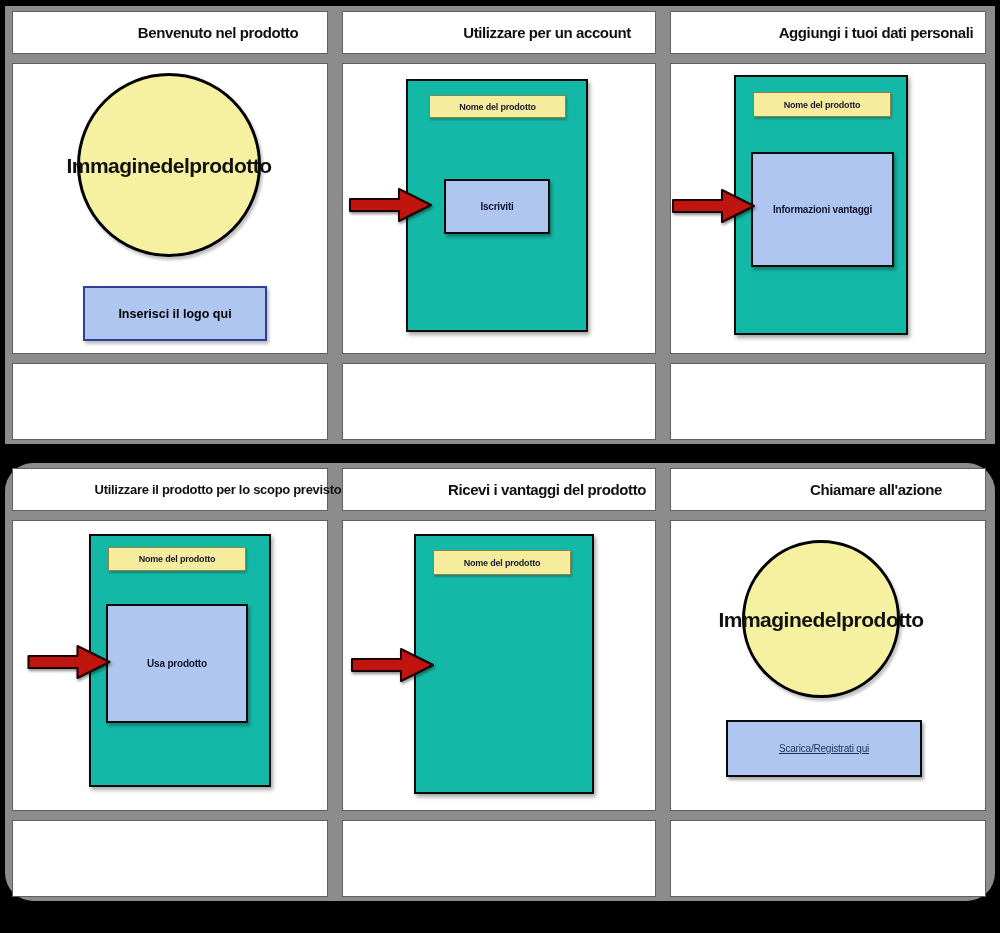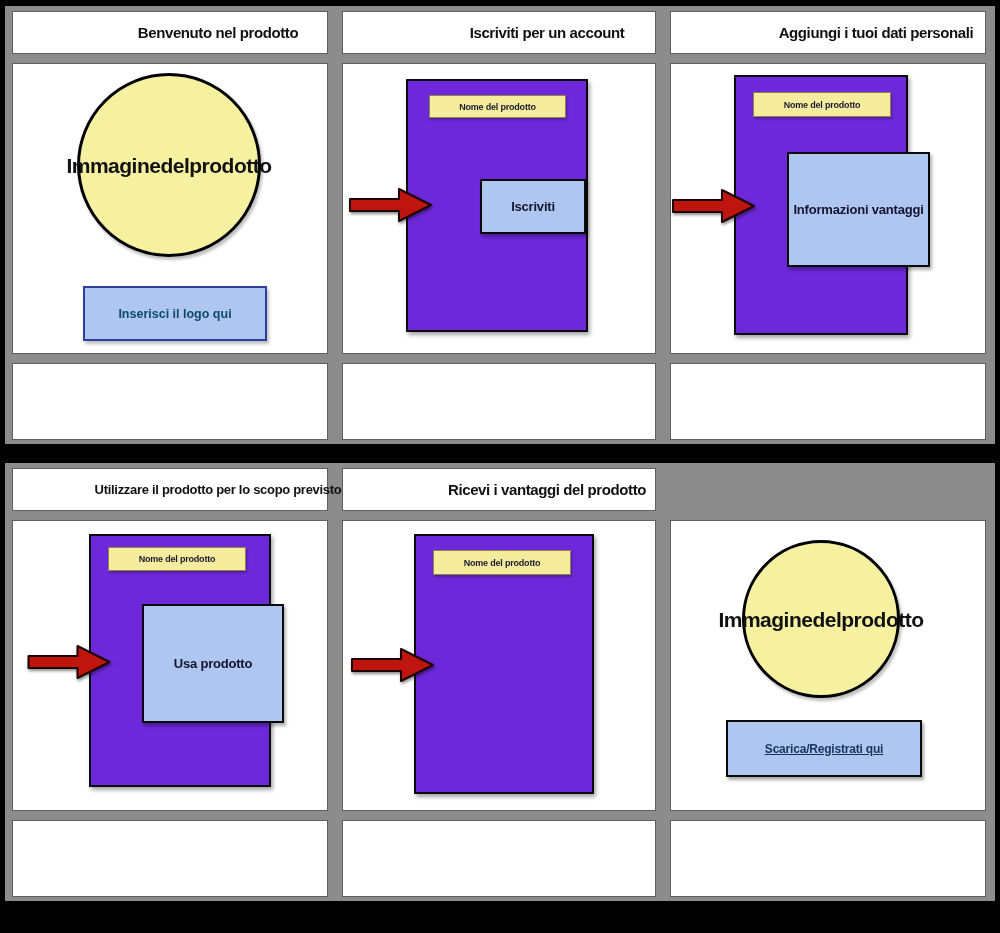--- a/index.html
+++ b/index.html
@@ -8,21 +8,21 @@
     background:var(--page_bg,#000);
     font-family:"Liberation Sans","DejaVu Sans",sans-serif;
     position:relative;overflow:hidden;
   }
   #board{position:absolute;inset:0;}
   .sb-table{
     position:absolute;left:5px;width:990px;height:438px;
     background:var(--gutter,#8c8c8c);
   }
   #table1{top:6px;}
-  #table2{top:463px;}
+  #table2{top:463px;border-radius:28px;}
   .cell{
     position:absolute;background:#fff;
     border:1px solid #5f5f5f;
     box-sizing:border-box;
   }
   .c1{left:7px;width:316px;}
   .c2{left:337px;width:314px;}
   .c3{left:665px;width:316px;}
   .row-title{top:5px;height:43px;}
   .row-content{top:57px;height:291px;}
@@ -39,71 +39,70 @@
     position:absolute;border-radius:50%;
     background:var(--circle_fill,#F5F1A0);
     border:3px solid #000;
     display:flex;align-items:center;justify-content:center;
     font-weight:bold;color:#111;text-align:center;
     box-shadow:2px 3px 3px rgba(0,0,0,0.25);
   }
   .circle span{display:block;font-size:21px;line-height:25px;letter-spacing:-0.5px;}
   
   .frame{
-    position:absolute;background:#6d28d9;border:2px solid #0a0a0a;box-sizing:content-box;
+    position:absolute;background:#14b8a6;border:2px solid #0a0a0a;box-sizing:content-box;
     box-shadow:2px 3px 4px rgba(0,0,0,0.35);
   }
   .appname{
     position:absolute;
     background:var(--header_yellow,#F5EC9E);
     border:1px solid #8f8445;
     display:flex;align-items:center;justify-content:center;
     font-weight:bold;font-size:9px;color:#1a1a2e;letter-spacing:-0.2px;
     box-shadow:1px 2px 2px rgba(0,0,0,0.25);
   }
   .action{
     position:absolute;border:2px solid #0a0a0a;
     display:flex;align-items:center;justify-content:center;text-align:center;
-    font-weight:bold;font-size:13px;color:#14142e;letter-spacing:-0.2px;
+    font-weight:bold;font-size:10px;color:#14142e;letter-spacing:-0.2px;
     box-shadow:2px 3px 3px rgba(0,0,0,0.3);
-    margin-left:36px;
   }
   .blue{background:var(--box_blue,#AEC6F0);}
   .green{background:var(--box_green,#72E57F);}
   .logo-box{
     position:absolute;background:var(--box_blue,#AEC6F0);
     border:2px solid #2f3e9a;
     display:flex;align-items:center;justify-content:center;
-    font-weight:bold;font-size:12.5px;color:#0c4a6e;
+    font-weight:bold;font-size:12.5px;color:#000000;
     box-shadow:2px 3px 3px rgba(0,0,0,0.25);
   }
   .link-box{
     position:absolute;background:var(--box_blue,#AEC6F0);
     border:2px solid #0a0a0a;
     display:flex;align-items:center;justify-content:center;
     box-shadow:2px 3px 3px rgba(0,0,0,0.35);
   }
   .link-box span{
-    font-weight:bold;font-size:12px;color:var(--link_text,#17365D);
+    font-weight:normal;font-size:10px;color:var(--link_text,#17365D);
     text-decoration:underline;letter-spacing:-0.2px;cursor:pointer;
   }
   .arrow{position:absolute;filter:drop-shadow(1px 2px 1.5px rgba(0,0,0,0.45));}
 </style>
 </head>
 <body>
 
 <div id="board">
 
   <div class="sb-table" id="table1">
 
     <div class="cell c1 row-title">
       <div class="title-text">Benvenuto nel prodotto</div>
     </div>
     <div class="cell c2 row-title">
-      <div class="title-text">Iscriviti per un account</div>
+      <div class="title-text">Utilizzare per un account</div>
     </div>
     <div class="cell c3 row-title">
       <div class="title-text">Aggiungi i tuoi dati personali</div>
     </div>
 
     <div class="cell c1 row-content">
       <div class="circle" style="left:64px;top:9px;width:178px;height:178px;">
         <span>Immagine</span>
         <span>del</span>
         <span>prodotto</span>
@@ -137,20 +136,23 @@
   </div>
 
   <div class="sb-table" id="table2">
 
     <div class="cell c1 row-title">
       <div class="title-text long">Utilizzare il prodotto per lo scopo previsto</div>
     </div>
     <div class="cell c2 row-title">
       <div class="title-text">Ricevi i vantaggi del prodotto</div>
     </div>
+    <div class="cell c3 row-title">
+      <div class="title-text">Chiamare all'azione</div>
+    </div>
 
     <div class="cell c1 row-content">
       <div class="frame" style="left:76px;top:13px;width:178px;height:249px;">
         <div class="appname" style="left:17px;top:11px;width:136px;height:22px;">Nome del prodotto</div>
         <div class="action blue" style="left:15px;top:68px;width:138px;height:115px;">Usa prodotto</div>
       </div>
       <svg class="arrow" style="left:14px;top:123px;" width="85" height="36" viewBox="0 0 84 36">
         <polygon points="1,12 50,12 50,2 82,18 50,34 50,24 1,24" fill="#C0140F" stroke="#1c0000" stroke-width="2" stroke-linejoin="round"></polygon>
       </svg>
     </div>

